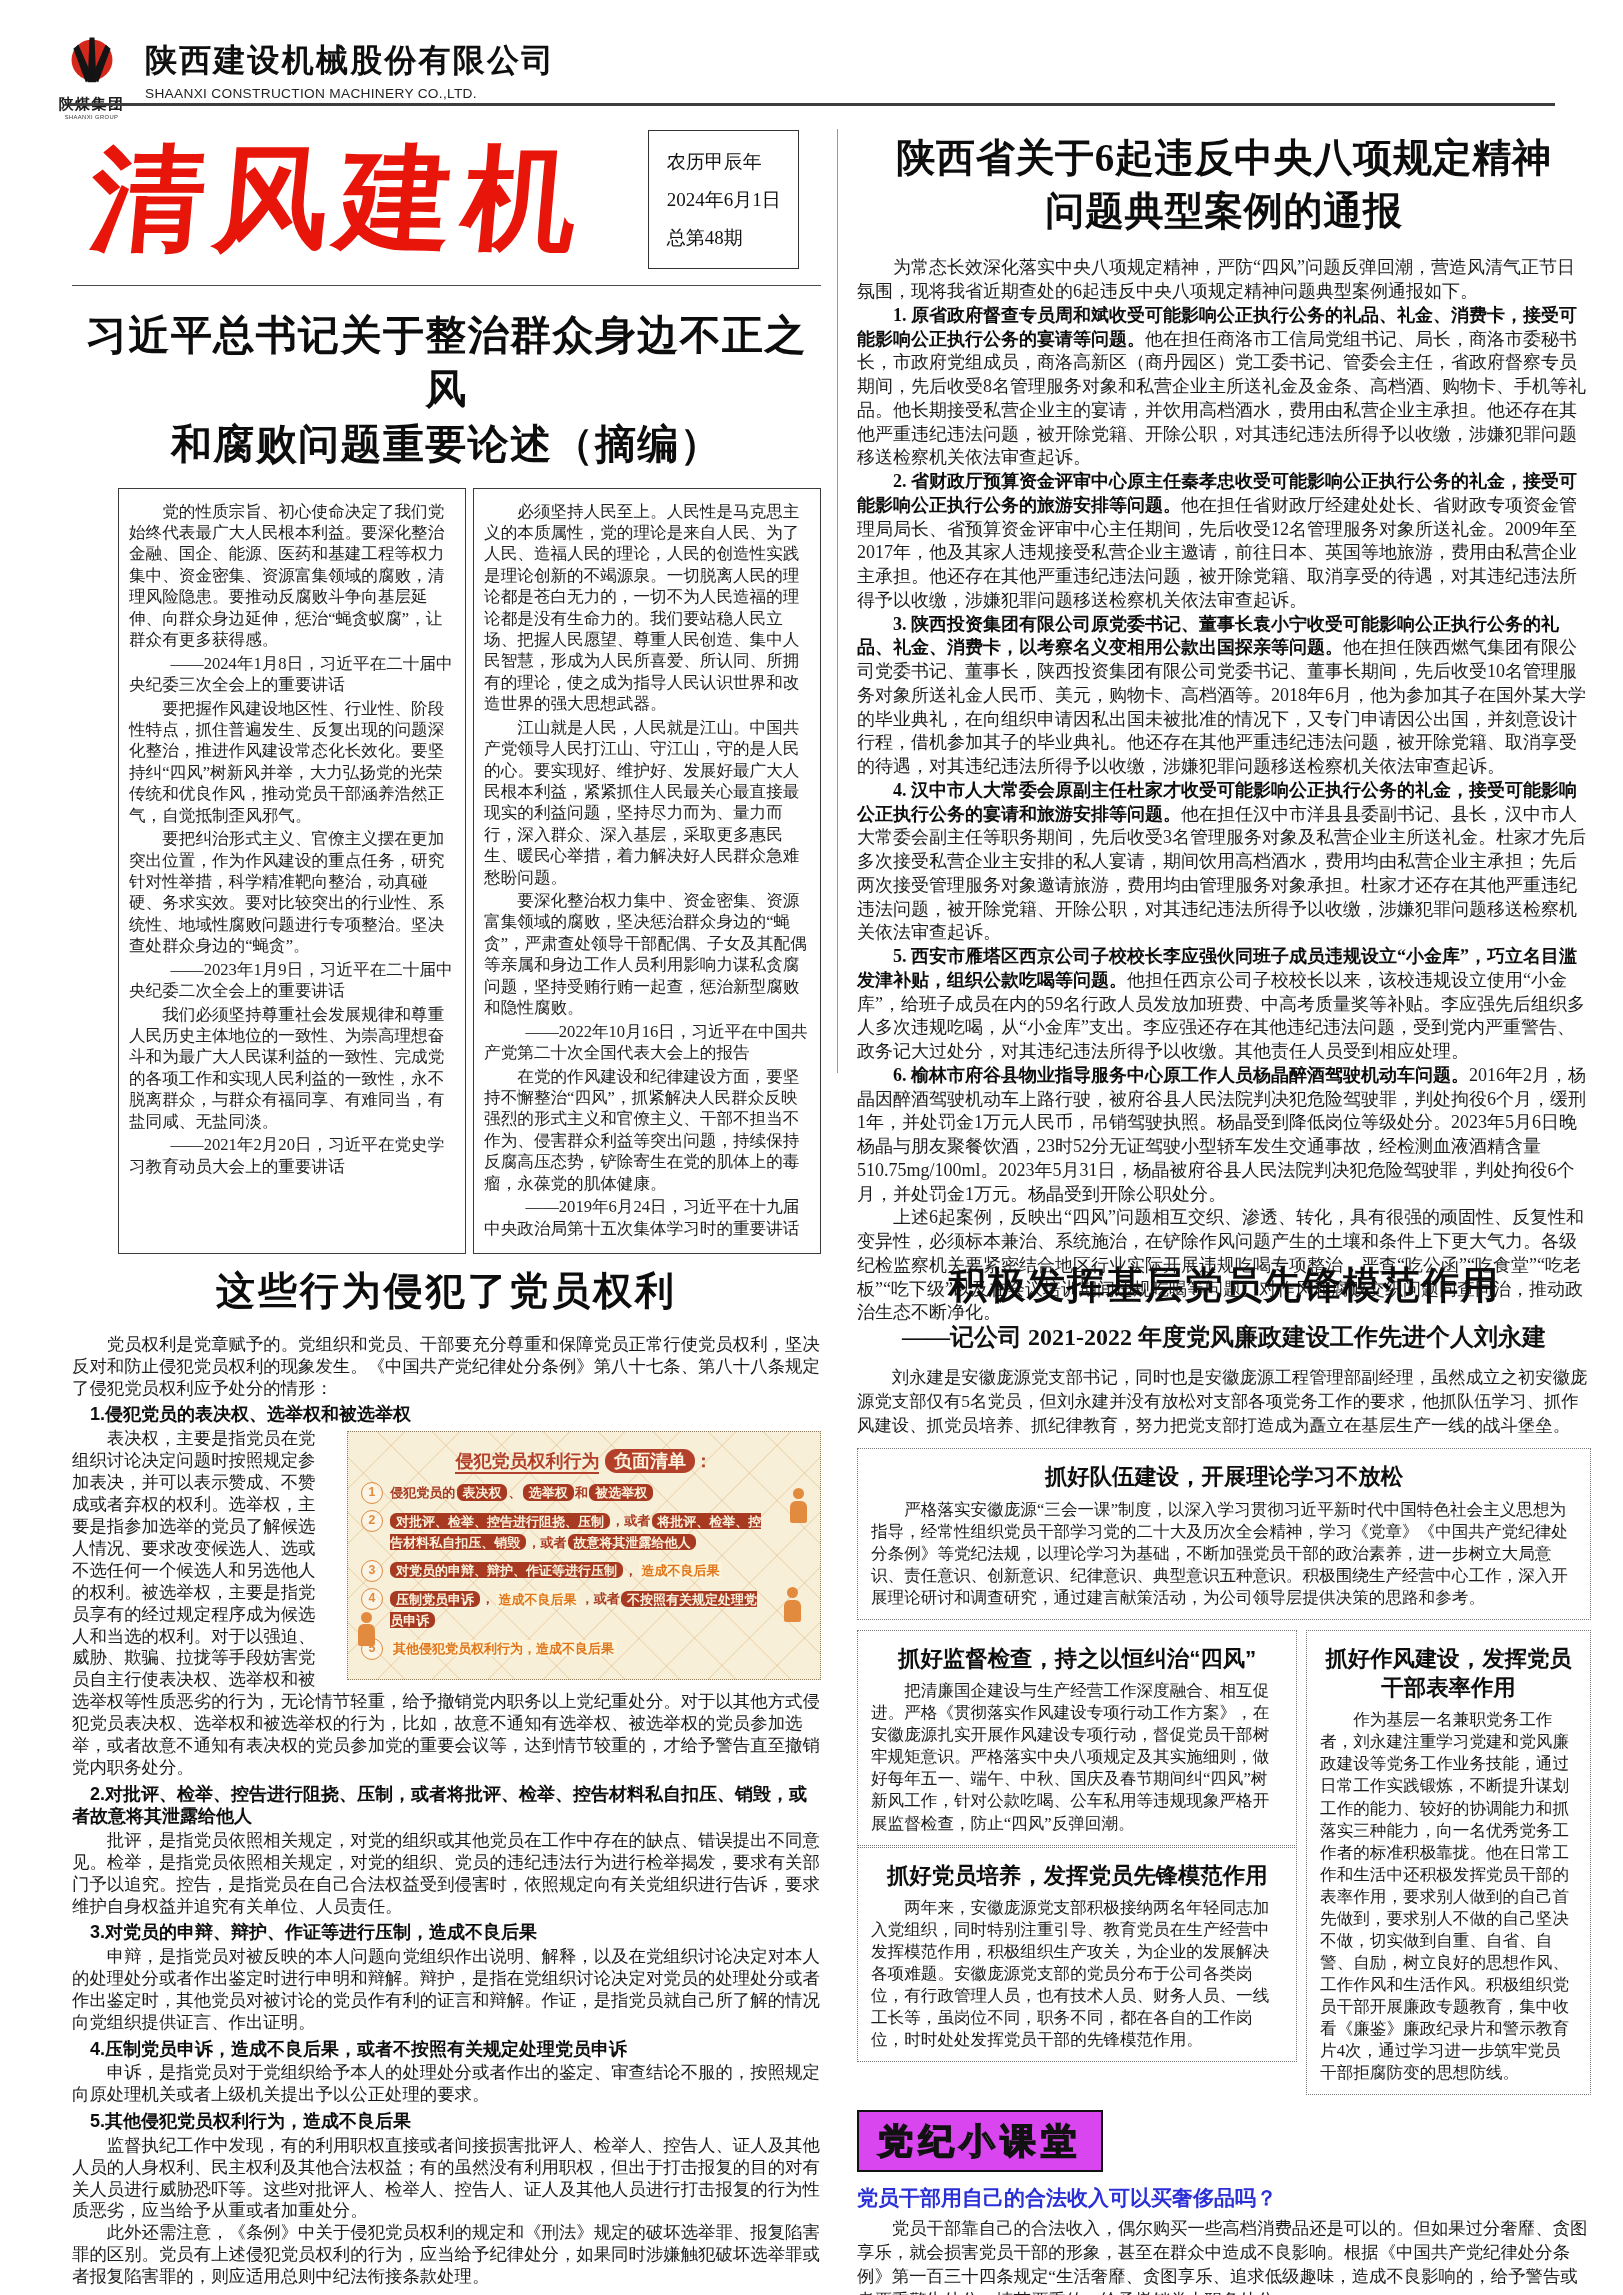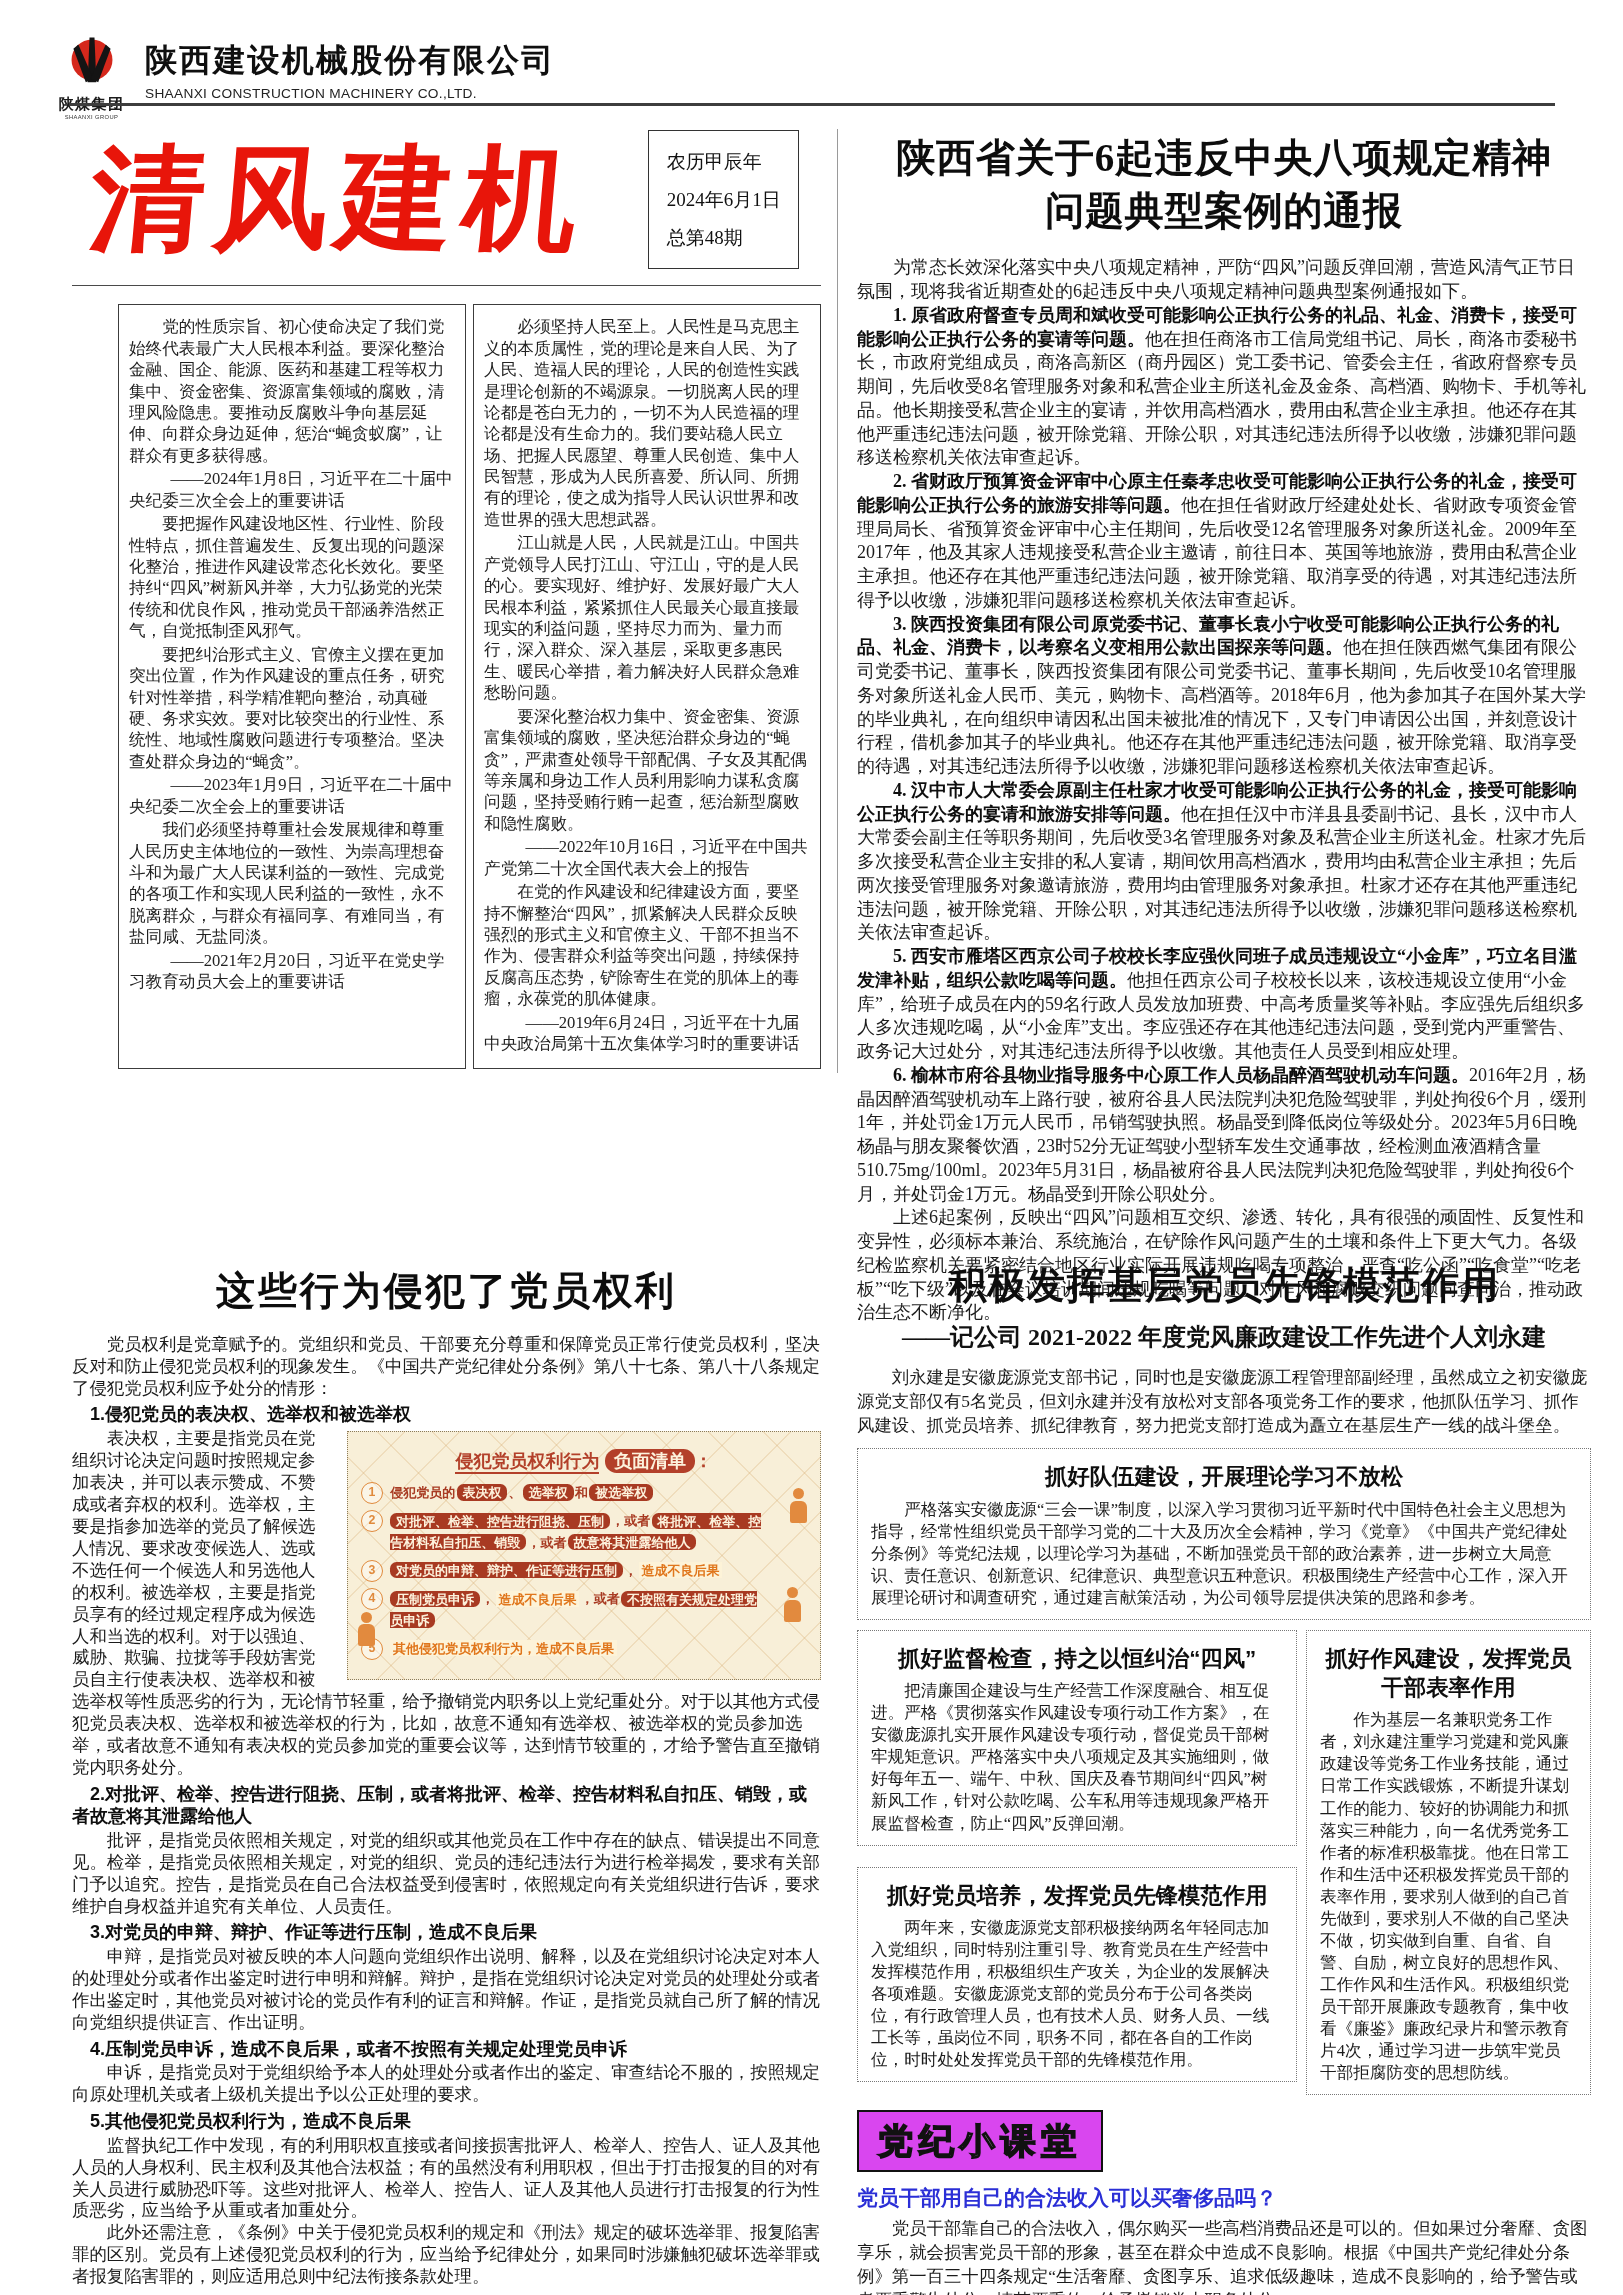--- a/index.html
+++ b/index.html
@@ -69,21 +69,21 @@
   .br{position:absolute;left:857px;top:1260px;width:734px;}
   .a4-title{text-align:center;font-weight:900;font-size:38px;letter-spacing:1.4px;color:#0d0d0d;}
   .a4-subtitle{text-align:center;font-weight:700;font-size:24px;margin-top:10px;color:#111;}
   .br-intro{margin-top:11.6px;font-size:17.4px;line-height:1.38;text-indent:2em;}
   .box{border:1.4px dotted #777;padding:7.2px 13px 10px;box-sizing:border-box;background:#fff;}
   .box-a{margin-top:11.6px;}
   .box-head{font-family:"Liberation Sans","DejaVu Sans",sans-serif;font-weight:800;font-size:22.4px;
             text-align:center;margin:5.8px 0 7.2px;line-height:1.3;color:#0e0e0e;}
   .box-body{font-size:16.6px;line-height:1.33;text-indent:2em;}
   .box-grid{display:flex;gap:8.7px;margin-top:10px;align-items:stretch;}
-  .box-col-left{flex:0 0 60%;display:flex;flex-direction:column;gap:21px;}
+  .box-col-left{flex:0 0 60%;display:flex;flex-direction:column;gap:1px;}
   .box-col-right{flex:1;}
   .box-col-right .box{height:100%;}
   
   .badge{display:inline-block;border:2.2px solid #111;padding:5.8px 19px;margin-top:14.5px;
          font-family:"Liberation Sans","DejaVu Sans",sans-serif;font-weight:900;font-size:35px;
          letter-spacing:5.8px;color:#fff;-webkit-text-stroke:1.6px #111;background:#d946ef;}
   .q{color:#2b2fd6;font-family:"Liberation Sans","DejaVu Sans",sans-serif;font-weight:800;font-size:21px;margin:11.6px 0 4.3px;}
   .a{font-size:17.4px;line-height:1.38;text-indent:2em;margin:0;}
 </style>
 </head>
@@ -113,20 +113,24 @@
   <div class="tl">
     <div class="masthead">
       <div class="masthead-title">清风建机</div>
       <div class="issue-box">
         <div>农历甲辰年</div>
         <div>2024年6月1日</div>
         <div>总第48期</div>
       </div>
     </div>
 
+    <div class="a1-title">
+      <div>习近平总书记关于整治群众身边不正之风</div>
+      <div>和腐败问题重要论述（摘编）</div>
+    </div>
 
     <div class="quote-row">
       <div class="quote-box">
         <p>党的性质宗旨、初心使命决定了我们党始终代表最广大人民根本利益。要深化整治金融、国企、能源、医药和基建工程等权力集中、资金密集、资源富集领域的腐败，清理风险隐患。要推动反腐败斗争向基层延伸、向群众身边延伸，惩治“蝇贪蚁腐”，让群众有更多获得感。</p>
         <p class="attr">——2024年1月8日，习近平在二十届中央纪委三次全会上的重要讲话</p>
         <p>要把握作风建设地区性、行业性、阶段性特点，抓住普遍发生、反复出现的问题深化整治，推进作风建设常态化长效化。要坚持纠“四风”树新风并举，大力弘扬党的光荣传统和优良作风，推动党员干部涵养浩然正气，自觉抵制歪风邪气。</p>
         <p>要把纠治形式主义、官僚主义摆在更加突出位置，作为作风建设的重点任务，研究针对性举措，科学精准靶向整治，动真碰硬、务求实效。要对比较突出的行业性、系统性、地域性腐败问题进行专项整治。坚决查处群众身边的“蝇贪”。</p>
         <p class="attr">——2023年1月9日，习近平在二十届中央纪委二次全会上的重要讲话</p>
         <p>我们必须坚持尊重社会发展规律和尊重人民历史主体地位的一致性、为崇高理想奋斗和为最广大人民谋利益的一致性、完成党的各项工作和实现人民利益的一致性，永不脱离群众，与群众有福同享、有难同当，有盐同咸、无盐同淡。</p>
         <p class="attr">——2021年2月20日，习近平在党史学习教育动员大会上的重要讲话</p>

